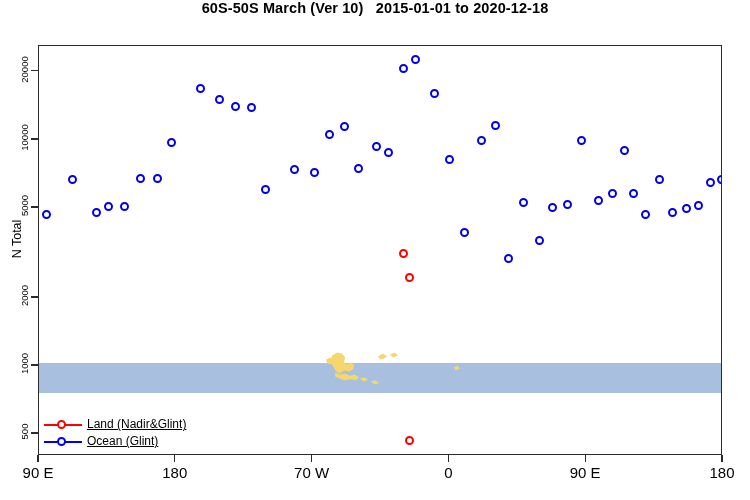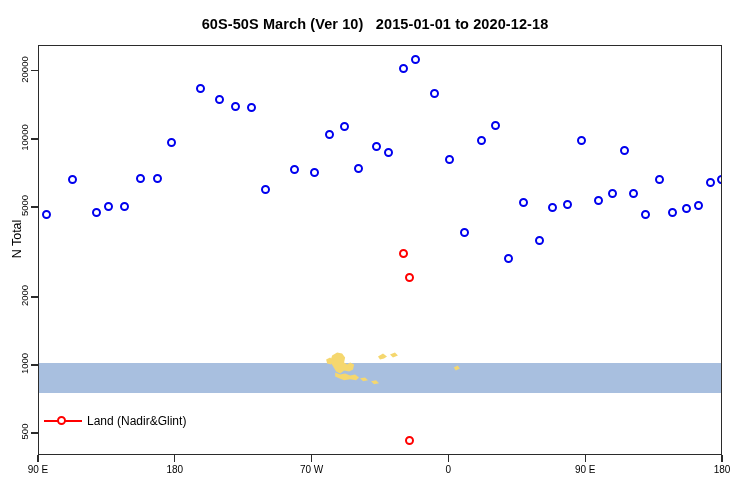--- a/index.html
+++ b/index.html
@@ -16,21 +16,21 @@
   }
   #figure {
     position: absolute;
     left: 0; top: 0;
     width: 750px;
     height: 500px;
   }
   .plot-title {
     position: absolute;
     left: 0;
-    top: 16px;
+    top: 0;
     width: 750px;
     text-align: center;
     font-size: 14.5px;
     font-weight: bold;
     color: #000000;
     letter-spacing: 0.1px;
     white-space: pre;
   }
   .axes-frame {
     position: absolute;
@@ -84,21 +84,21 @@
     background: #2b2b2b;
   }
   .xtick-mark {
     position: absolute;
     width: 1.4px;
     height: 7px;
     background: #2b2b2b;
   }
   .xtick-label {
     position: absolute;
-    font-size: 10px;
+    font-size: 15px;
     color: #000000;
     white-space: nowrap;
     transform: translateX(-50%);
   }
   .axis-label-x {
     position: absolute;
     left: 0;
     top: 478px;
     width: 750px;
     text-align: center;
@@ -118,22 +118,23 @@
     white-space: nowrap;
   }
   .legend {
     position: absolute;
     left: 40px;
     top: 412px;
     padding: 2px 4px 2px 2px;
   }
   .legend-row {
     display: flex;
-    align-items: flex-start;
+    align-items: flex-end;
     height: 17px;
+    text-decoration: underline;
   }
   .legend-sym {
     position: relative;
     width: 42px;
     height: 13px;
     flex: 0 0 42px;
   }
   .legend-line {
     position: absolute;
     left: 2px;
@@ -261,15 +262,22 @@
   <div class="axis-label-y">N Total</div>
 
   <div class="legend">
     <div class="legend-row">
       <span class="legend-sym">
         <span class="legend-line" id="legline0" style="background: rgb(255, 0, 0);"></span>
         <span class="legend-dot" id="legdot0" style="border-color: rgb(255, 0, 0);"></span>
       </span>
       <span class="legend-text">Land (Nadir&amp;Glint)</span>
     </div>
+    <div class="legend-row">
+      <span class="legend-sym">
+        <span class="legend-line" id="legline1" style="background: rgb(0, 0, 238);"></span>
+        <span class="legend-dot" id="legdot1" style="border-color: rgb(0, 0, 238);"></span>
+      </span>
+      <span class="legend-text">Ocean (Glint)</span>
+    </div>
   </div>
 
 </div>
 
 </body></html>

